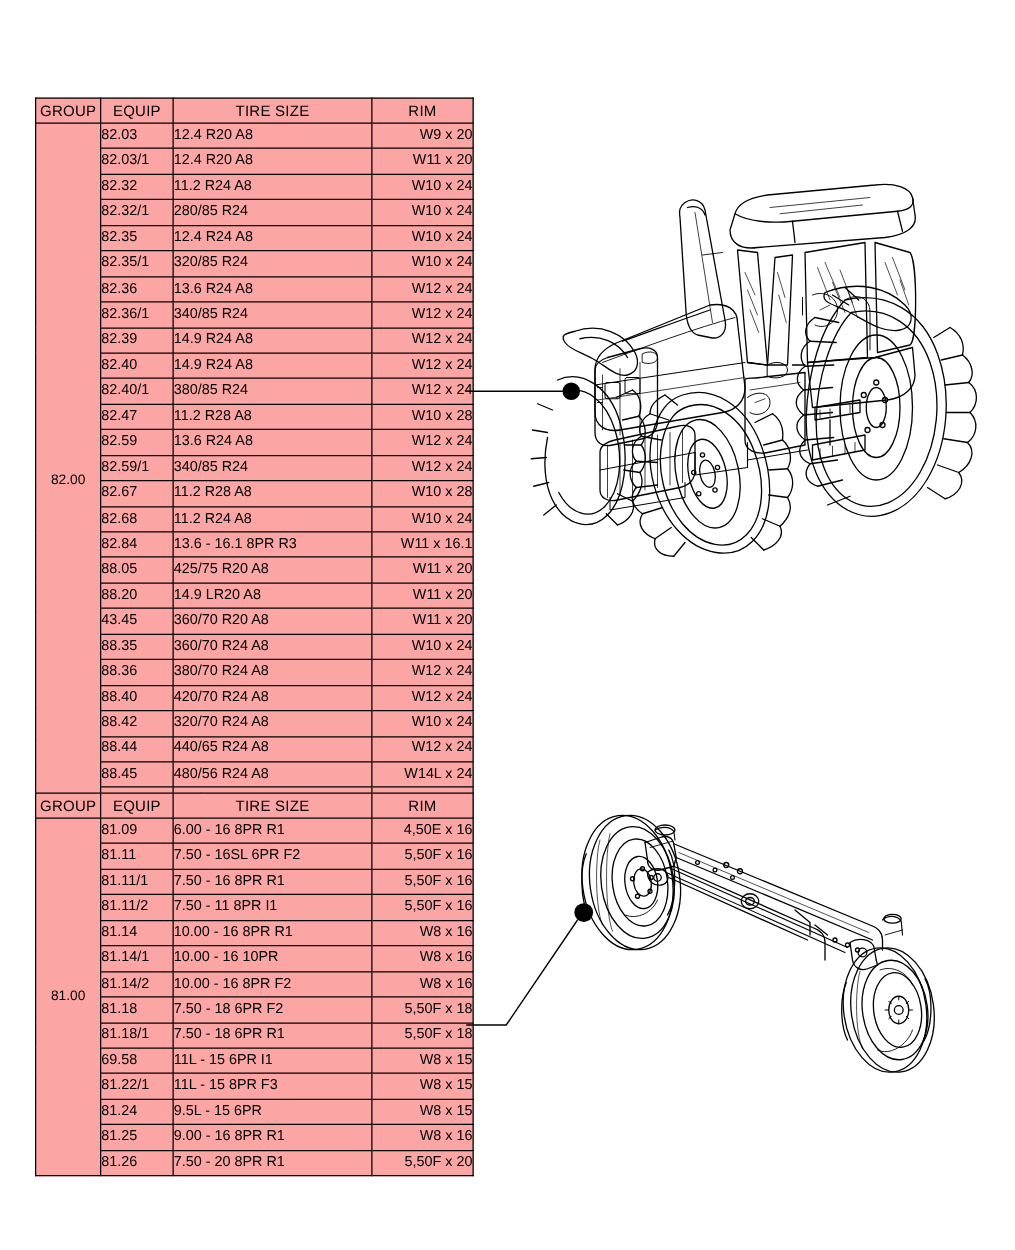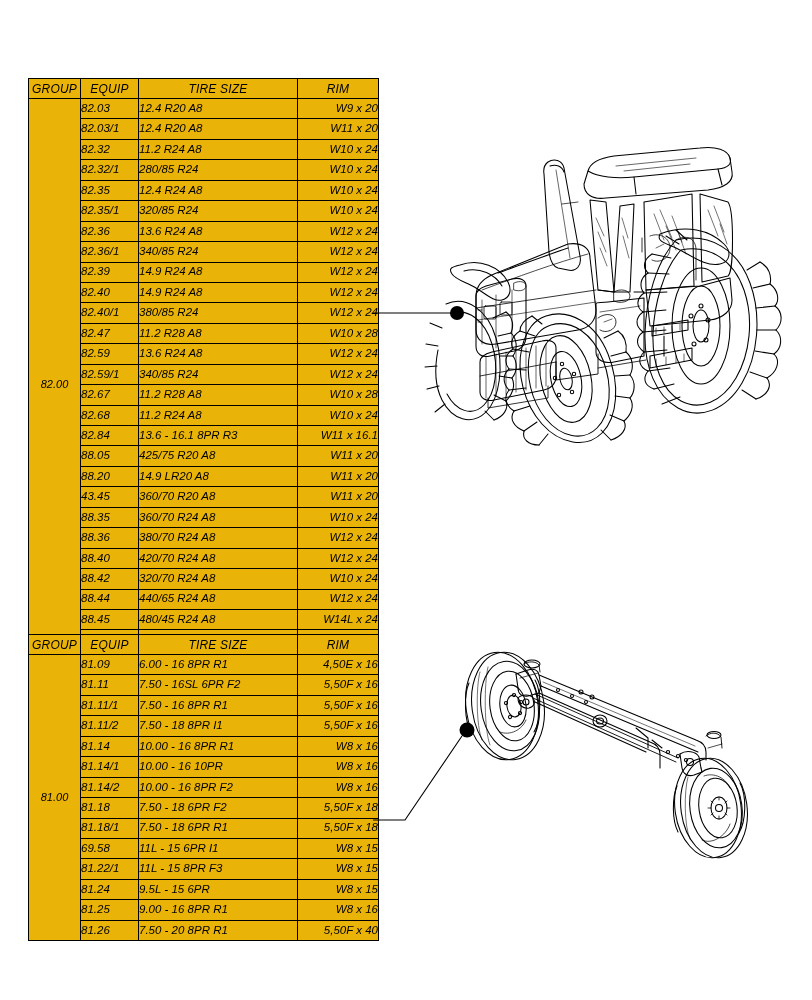--- a/index.html
+++ b/index.html
@@ -12,22 +12,21 @@
     overflow:hidden;
     -webkit-font-smoothing:antialiased;
   }
   .page{position:absolute;inset:0;}
 
   
   .tbl{
     position:absolute;
     border-collapse:collapse;
     table-layout:fixed;
-    background:#eab308;
-    font-style:italic;
+    background:#fca5a5;
   }
   .tbl td,.tbl th{
     border:1px solid #000;
     font-weight:normal;
     font-size:11.5px;
     line-height:1;
     padding:0;
     height:19.45px;
     vertical-align:middle;
     white-space:nowrap;
@@ -185,21 +184,21 @@
           <td class="c-size">320/70 R24 A8</td>
           <td class="c-rim">W10 x 24</td>
         </tr>
         <tr>
           <td class="c-equip">88.44</td>
           <td class="c-size">440/65 R24 A8</td>
           <td class="c-rim">W12 x 24</td>
         </tr>
         <tr>
           <td class="c-equip">88.45</td>
-          <td class="c-size">480/45 R24 A8</td>
+          <td class="c-size">480/56 R24 A8</td>
           <td class="c-rim">W14L x 24</td>
         </tr>
         <tr>
           <td class="c-equip">88.59</td>
           <td class="c-size">380/70 R24 A8</td>
           <td class="c-rim">W12 x 24</td>
         </tr>
         <tr>
           <td class="c-equip">88.67</td>
           <td class="c-size">440/65 R24 A8</td>
@@ -229,21 +228,21 @@
           <td class="c-size">7.50 - 16SL 6PR F2</td>
           <td class="c-rim">5,50F x 16</td>
         </tr>
         <tr>
           <td class="c-equip">81.11/1</td>
           <td class="c-size">7.50 - 16 8PR R1</td>
           <td class="c-rim">5,50F x 16</td>
         </tr>
         <tr>
           <td class="c-equip">81.11/2</td>
-          <td class="c-size">7.50 - 18 8PR I1</td>
+          <td class="c-size">7.50 - 11 8PR I1</td>
           <td class="c-rim">5,50F x 16</td>
         </tr>
         <tr>
           <td class="c-equip">81.14</td>
           <td class="c-size">10.00 - 16 8PR R1</td>
           <td class="c-rim">W8 x 16</td>
         </tr>
         <tr>
           <td class="c-equip">81.14/1</td>
           <td class="c-size">10.00 - 16 10PR</td>
@@ -280,21 +279,21 @@
           <td class="c-rim">W8 x 15</td>
         </tr>
         <tr>
           <td class="c-equip">81.25</td>
           <td class="c-size">9.00 - 16 8PR R1</td>
           <td class="c-rim">W8 x 16</td>
         </tr>
         <tr>
           <td class="c-equip">81.26</td>
           <td class="c-size">7.50 - 20 8PR R1</td>
-          <td class="c-rim">5,50F x 40</td>
+          <td class="c-rim">5,50F x 20</td>
         </tr>
       </tbody>
   </table>
 
   <div class="leader" style="left:373px;top:300px;width:95px;height:30px;">
     <svg width="95" height="30" viewBox="0 0 95 30">
       <line x1="0" y1="13" x2="80" y2="13" stroke="#000" stroke-width="1.1"></line>
       <circle cx="84" cy="13" r="7" fill="#000"></circle>
     </svg>
   </div>

